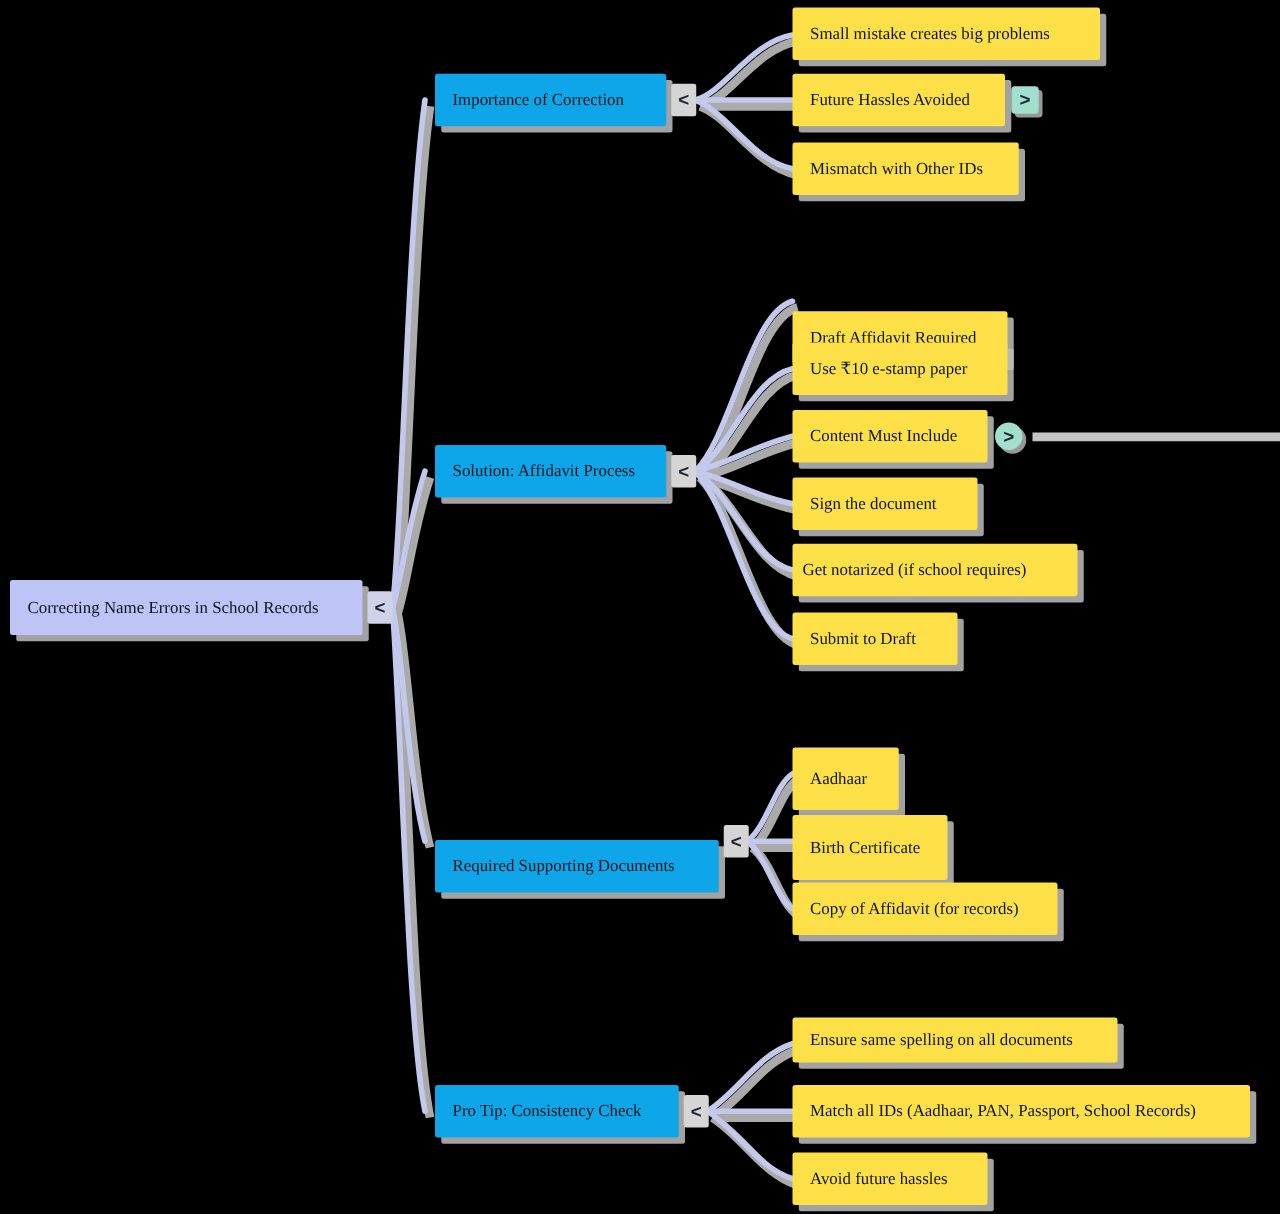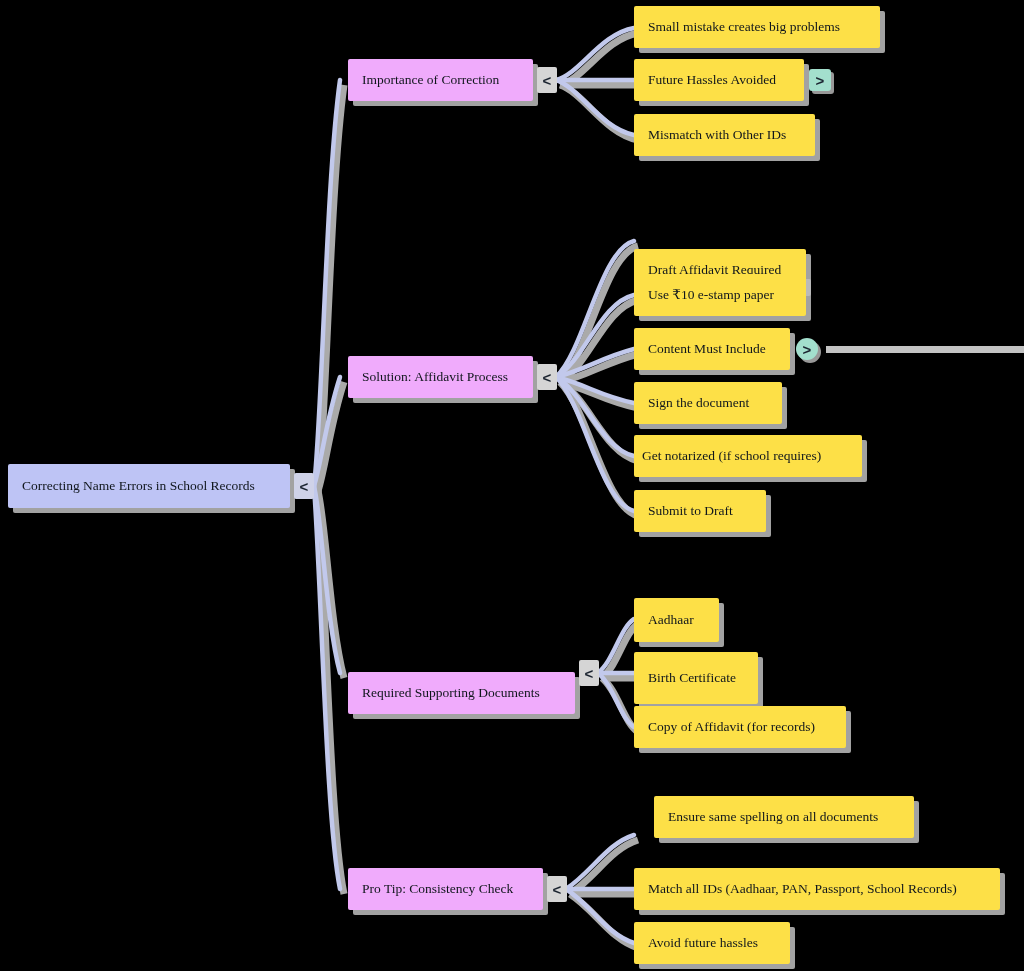--- a/index.html
+++ b/index.html
@@ -16,21 +16,21 @@
     display:flex;align-items:center;
     padding:0 14px;
     font-size:13.5px;
     color:#10161c;
     border-radius:2px;
     white-space:nowrap;
     box-shadow:5px 5px 0 0 rgba(190,190,190,.85);
     line-height:1.1;
   }
   .node.root{background:#bec4f5;}
-  .node.branch{background:#f0abfc;}
+  .node.branch{background:#0ea5e9;}
   .node.leaf{background:#fde047;}
 
   .marker{
     position:absolute;
     display:flex;align-items:center;justify-content:center;
     font-family:"Liberation Sans","DejaVu Sans",sans-serif;
     font-weight:bold;
     font-size:15px;
     color:#1b2430;
     box-sizing:border-box;
@@ -160,38 +160,38 @@
     <span>Submit to Draft</span>
   </div>
 
   <div class="node branch" style="left:348px;top:652px;width:227px;height:42px;margin-top:20px;">
     <span>Required Supporting Documents</span>
   </div>
   <div class="marker collapse" style="left:579px;top:660px;">
     <span>&lt;</span>
   </div>
 
-  <div class="node leaf" style="left:634px;top:598px;width:85px;height:44px;">
+  <div class="node leaf" style="left:634px;top:598px;width:85px;height:50px;">
     <span>Aadhaar</span>
   </div>
   <div class="node leaf" style="left:634px;top:652px;width:124px;height:52px;">
     <span>Birth Certificate</span>
   </div>
   <div class="node leaf" style="left:634px;top:706px;width:212px;height:42px;">
     <span>Copy of Affidavit (for records)</span>
   </div>
 
   <div class="node branch" style="left:348px;top:868px;width:195px;height:42px;">
     <span>Pro Tip: Consistency Check</span>
   </div>
   <div class="marker collapse" style="left:547px;top:876px;">
     <span>&lt;</span>
   </div>
 
-  <div class="node leaf" style="left:634px;top:796px;width:260px;height:42px;margin-left:20px;">
+  <div class="node leaf" style="left:634px;top:814px;width:260px;height:36px;">
     <span>Ensure same spelling on all documents</span>
   </div>
   <div class="node leaf" style="left:634px;top:868px;width:366px;height:42px;">
     <span>Match all IDs (Aadhaar, PAN, Passport, School Records)</span>
   </div>
   <div class="node leaf" style="left:634px;top:922px;width:156px;height:42px;">
     <span>Avoid future hassles</span>
   </div>
 
 </div>

